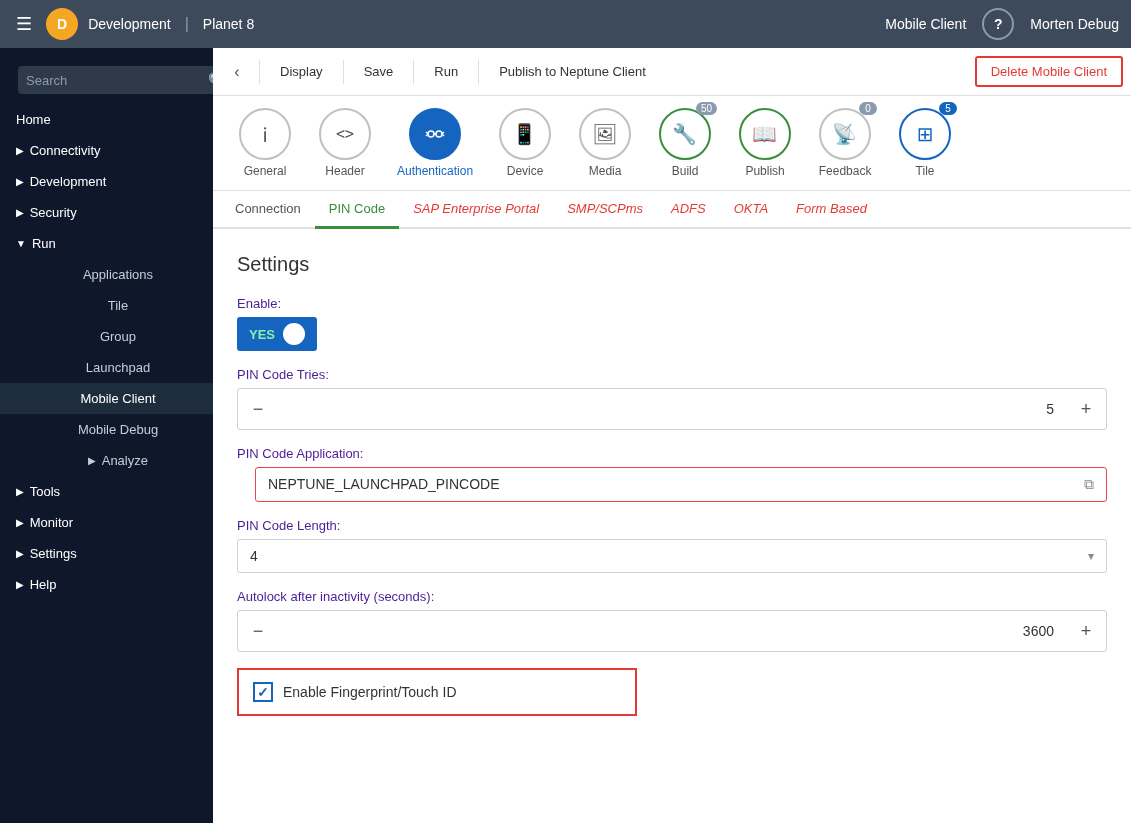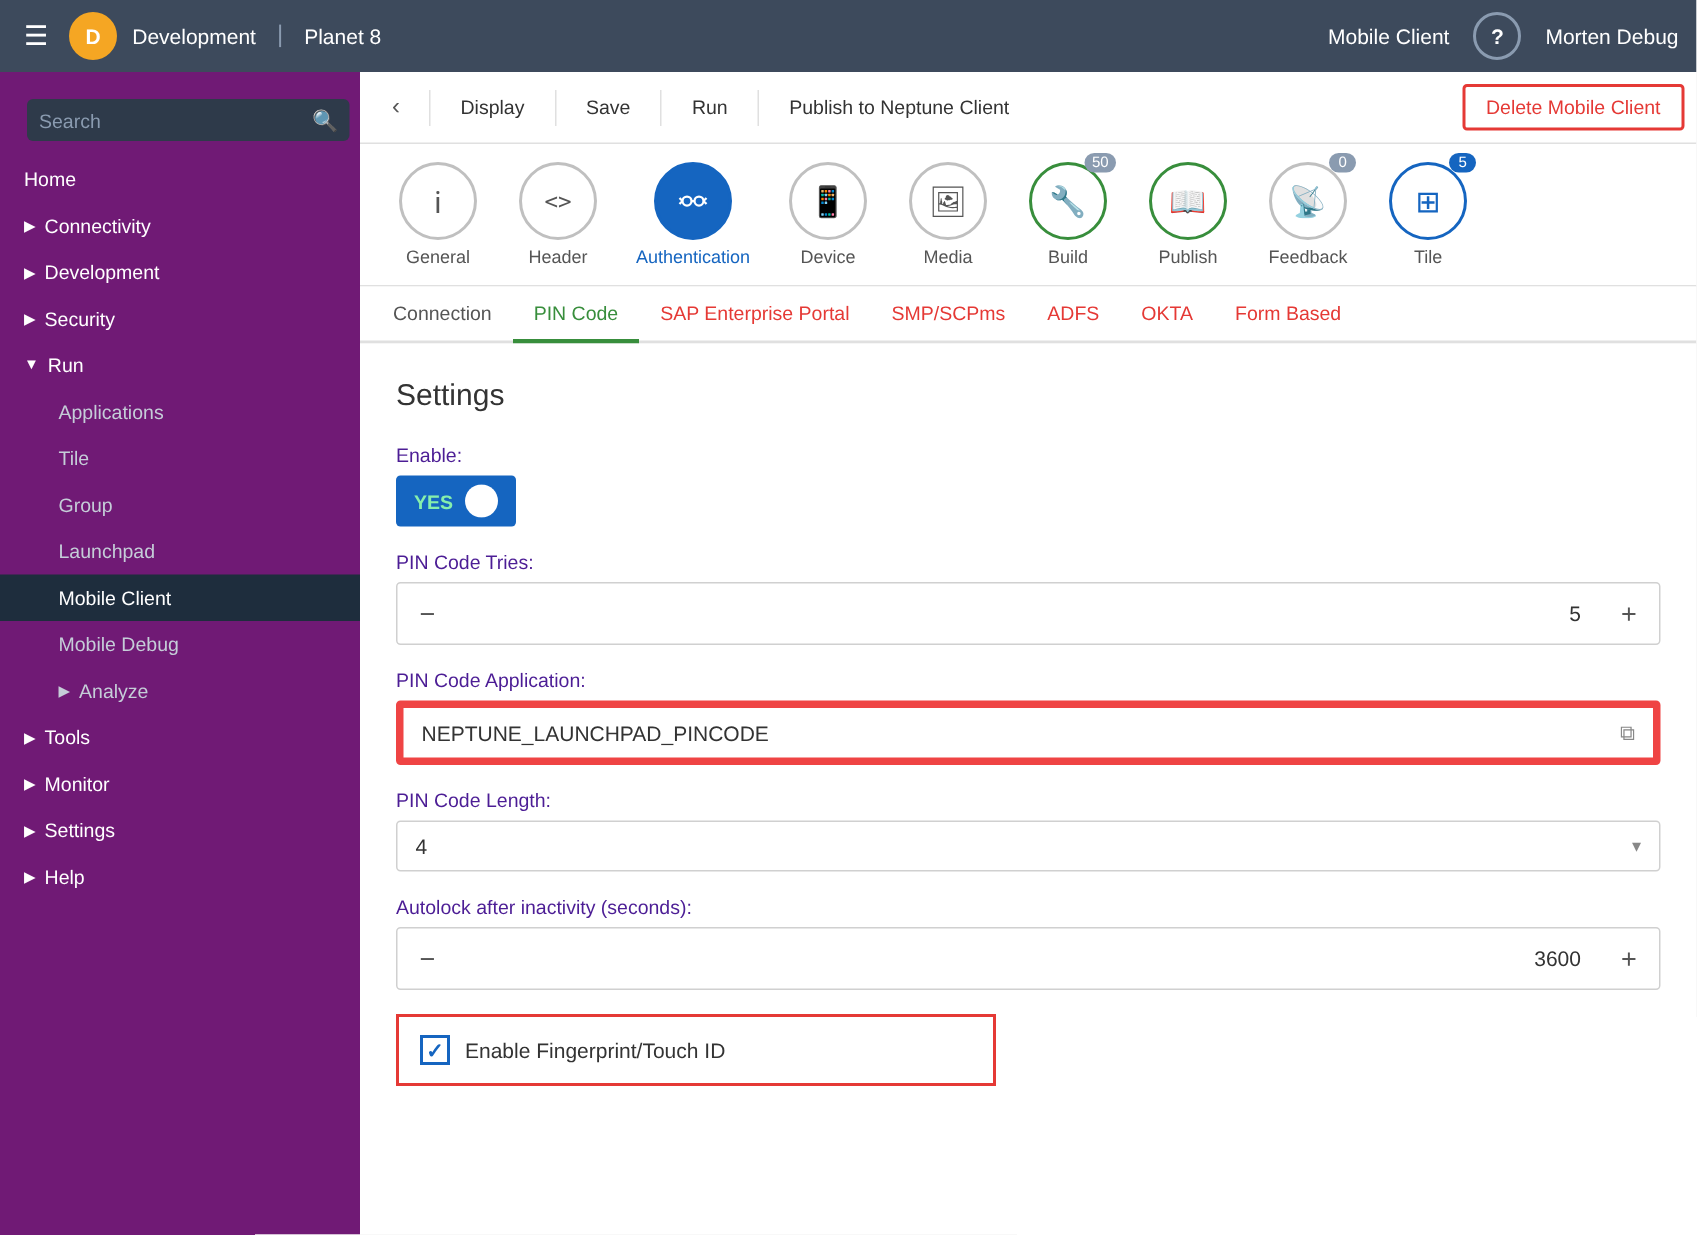--- a/index.html
+++ b/index.html
@@ -65,22 +65,22 @@
     }
 
     
     .main-layout {
       display: flex;
       height: calc(823px - 48px);
     }
 
     
     .sidebar {
-      width: 240px;
-      background: #701a75;
+      width: 213px;
+      background: #0f172a;
       color: white;
       display: flex;
       flex-direction: column;
       flex-shrink: 0;
     }
     .sidebar-search {
       display: flex;
       align-items: center;
       margin: 10px 10px;
       background: #2e3a4a;
@@ -115,20 +115,21 @@
       cursor: pointer;
       font-size: 13px;
       color: #c5cdd8;
       display: flex;
       align-items: center;
       gap: 6px;
     }
     .sidebar-item-expandable { font-weight: 500; color: white; }
     .sidebar-item-child {
       padding-left: 39px;
+      justify-content: center;
     }
     .sidebar-item-child.selected {
       background: #1e2d3d;
       color: white;
     }
     .expand-icon { font-size: 10px; }
 
     
     .content-area {
       flex: 1;
@@ -270,21 +271,21 @@
       font-size: 13px;
       color: #555;
       border-bottom: 3px solid transparent;
       margin-bottom: -2px;
     }
     .tab-item.active {
       color: #388e3c;
       border-bottom-color: #388e3c;
       font-weight: 500;
     }
-    .tab-item.red { color: #e53935; }
+    .tab-item.red { color: #e53935; font-style: italic; }
 
     
     .settings-panel {
       flex: 1;
       overflow-y: auto;
       padding: 24px 24px;
       background: white;
     }
     .settings-title {
       font-size: 20px;
@@ -343,26 +344,27 @@
     .stepper-value {
       flex: 1;
       text-align: right;
       padding-right: 12px;
       font-size: 14px;
       color: #333;
     }
 
     .input-row {
       display: flex;
-      align-items: flex-end;
-      border: 5px solid #ef4444;
+      align-items: flex-start;
+      border: 1px solid #ef4444;
       border-radius: 3px;
       background: white;
       margin-top: 4px;
       padding: 8px 12px;
+      margin-left: 18px;
     }
     .input-field {
       flex: 1;
       font-size: 14px;
       color: #333;
       border: none;
       outline: none;
     }
     .input-icon {
       color: #888;

